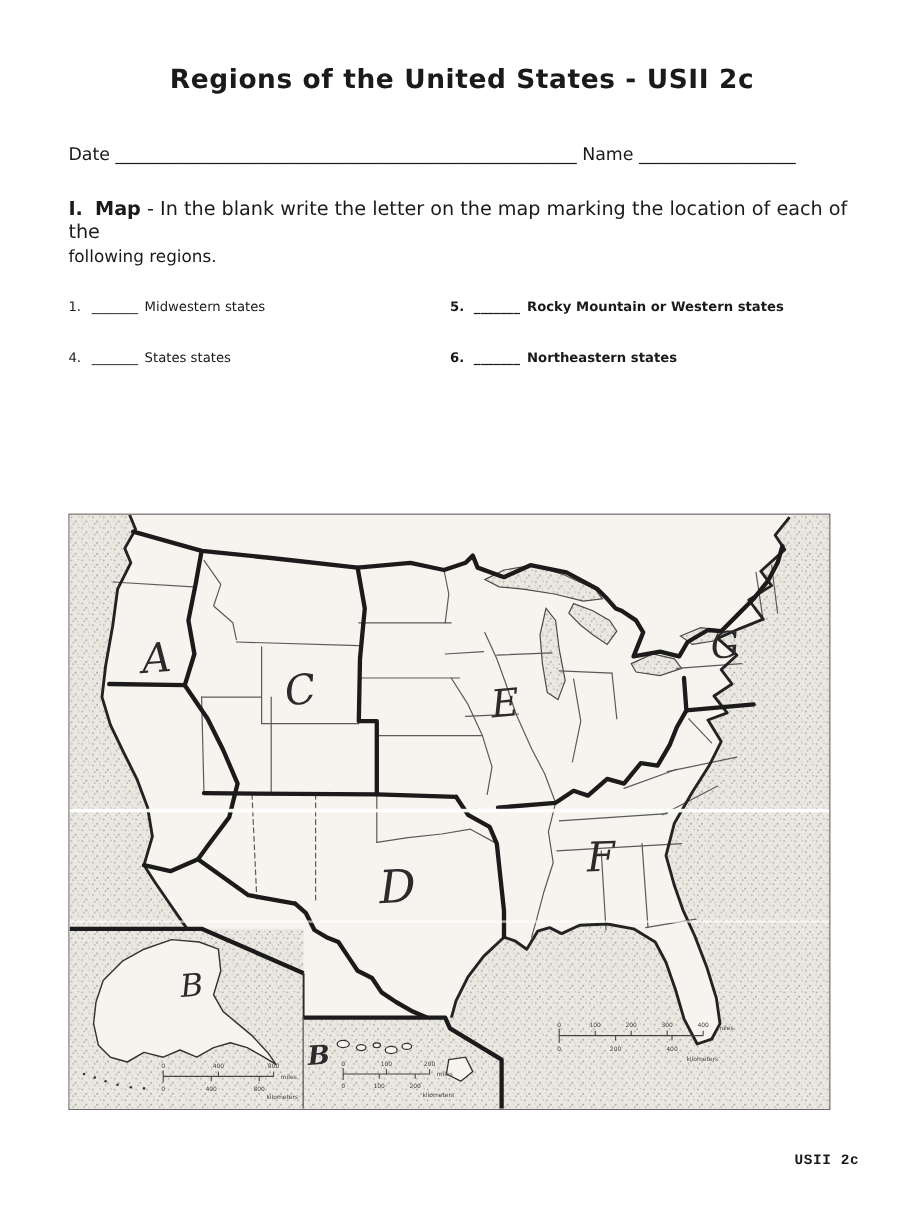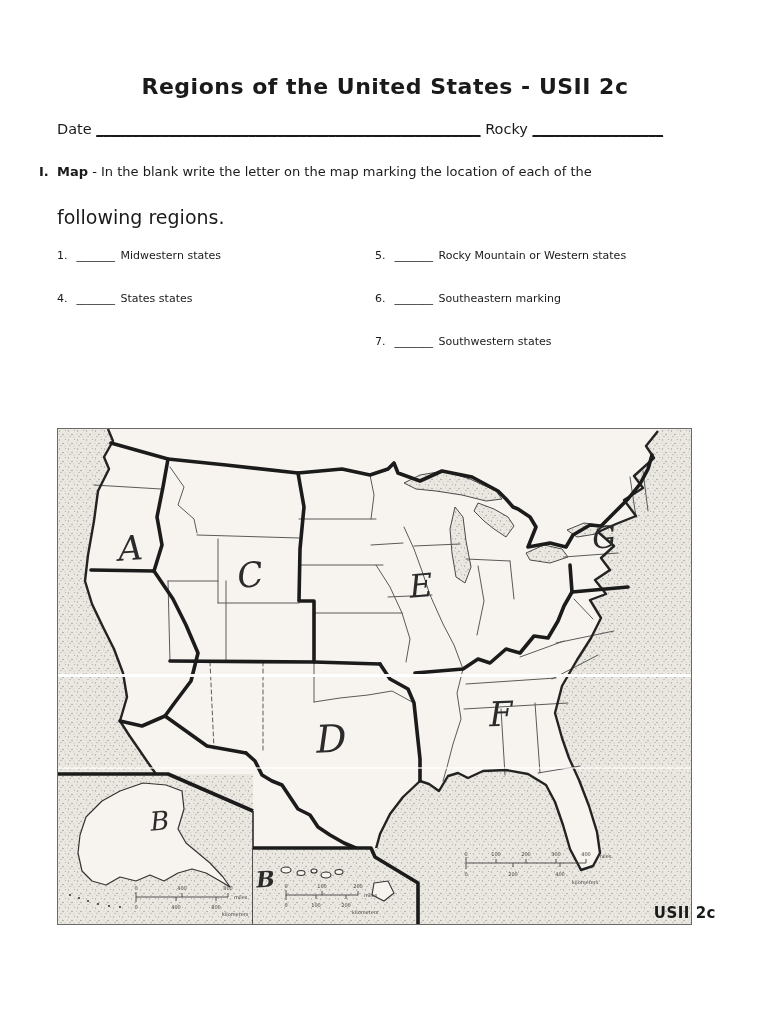--- a/index.html
+++ b/index.html
@@ -1,46 +1,46 @@
 <!DOCTYPE html>
 <html><head>
 <meta charset="utf-8">
 <style>
   html,body{margin:0;padding:0;background:#ffffff;}
   body{width:770px;height:1024px;position:relative;overflow:hidden;
        font-family:"DejaVu Sans",sans-serif;color:#1a1a1a;}
   .abs{position:absolute;}
-  .title{top:74px;left:0;width:770px;text-align:center;
+  .title{top:54px;left:0;width:770px;text-align:center;
          font-size:22px;font-weight:bold;letter-spacing:.5px;}
   .nameline{top:121px;left:57px;width:660px;font-size:14.5px;white-space:nowrap;}
-  .ul{letter-spacing:0;text-decoration:underline;}
-  .instr1{top:164px;left:39px;width:660px;font-size:13px;}
-  .instr2{top:206px;left:57px;width:400px;font-size:19px;}
+  .ul{letter-spacing:0;}
+  .instr1{top:164px;left:57px;width:660px;font-size:16px;}
+  .instr2{top:206px;left:57px;width:400px;font-size:14px;}
   .qcol{top:249px;font-size:11px;}
   .qcol.left{left:57px;width:300px;}
-  .qcol.right{left:375px;width:340px;}
+  .qcol.right{left:375px;width:340px;font-weight:bold;}
   .qrow{height:43px;white-space:nowrap;}
   .qnum{display:inline-block;min-width:14px;}
   .qblank{margin:0 2px;}
   .mapbox{top:428px;left:57px;width:633px;height:495px;
           border:1px solid #6a6a6a;background:#f7f4ef;}
-  .footer{top:904px;right:54px;font-size:15px;font-weight:bold;letter-spacing:.5px;}
+  .footer{top:960px;right:54px;font-size:12px;font-weight:bold;letter-spacing:.5px;font-family:Liberation Mono, monospace;}
   svg{display:block;}
   .mapletter{font-family:"DejaVu Serif",serif;font-style:italic;fill:#2b2b2b;}
   .sbtxt{font-family:"DejaVu Sans",sans-serif;font-size:5px;fill:#444;}
 </style>
 </head>
 <body>
 
 <div class="abs title">Regions of the United States - USII 2c</div>
 
 <div class="abs nameline">
   <span>Date</span>
   <span class="ul">_____________________________________________________</span>
-  <span>Rocky</span>
+  <span>Name</span>
   <span class="ul">__________________</span>
 </div>
 
 <div class="abs instr1">
   <b>I.</b>&nbsp;
   <b>Map</b>
   <span>- In the blank write the letter on the map marking the location of each of the</span>
 </div>
 <div class="abs instr2">following regions.</div>
 
@@ -59,26 +59,21 @@
 
 <div class="abs qcol right">
   <div class="qrow">
     <span class="qnum">5.</span>
     <span class="qblank">_______</span>
     <span>Rocky Mountain or Western states</span>
   </div>
   <div class="qrow">
     <span class="qnum">6.</span>
     <span class="qblank">_______</span>
-    <span>Southeastern marking</span>
-  </div>
-  <div class="qrow">
-    <span class="qnum">7.</span>
-    <span class="qblank">_______</span>
-    <span>Southwestern states</span>
+    <span>Northeastern states</span>
   </div>
 </div>
 
 <div class="abs mapbox">
 <svg width="633" height="495" viewBox="0 0 633 495" xmlns="http://www.w3.org/2000/svg">
   <defs>
     <pattern id="stip" width="9" height="9" patternUnits="userSpaceOnUse">
       <rect width="9" height="9" fill="#ebe8e1"></rect>
       <circle cx="1.5" cy="2" r="0.7" fill="#6b6b6b" opacity="0.55"></circle>
       <circle cx="5" cy="5.5" r="0.8" fill="#5c5c5c" opacity="0.5"></circle>

